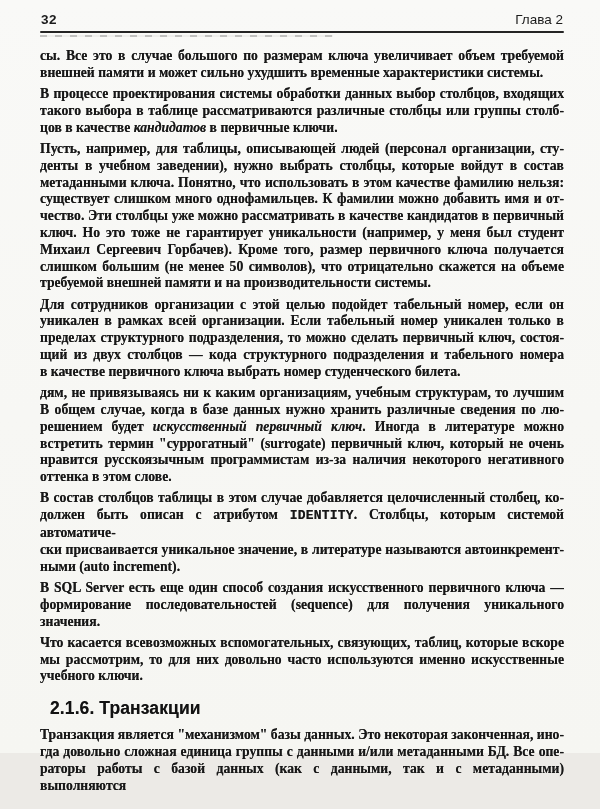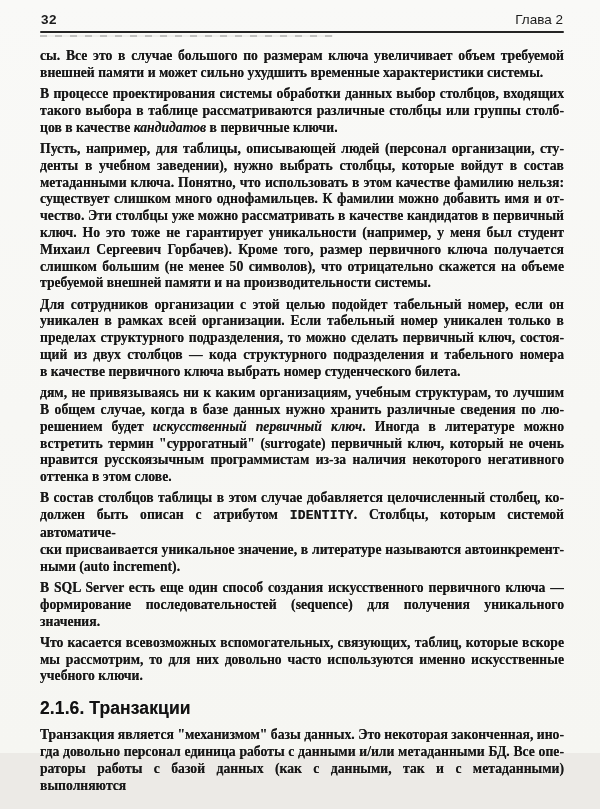--- a/index.html
+++ b/index.html
@@ -62,21 +62,21 @@
   .line code {
     font-family: "Liberation Mono", monospace;
     font-size: 13px;
     letter-spacing: 0.2px;
   }
   .section {
     font-family: "Liberation Sans", sans-serif;
     font-weight: bold;
     font-size: 17.5px;
     color: #121212;
-    margin: 13px 0 8px 0;
+    margin: 13px 0 8px 10px;
     letter-spacing: 0.1px;
     text-shadow: 0 0 0.3px rgba(10,10,10,0.5);
   }
 </style>
 </head>
 <body>
 
 <div class="scan">
   <div class="inner">
 
@@ -135,19 +135,19 @@
           <div class="line last">формирование последовательностей (sequence) для получения уникального значения.</div>
         </div>
         <div class="para">
           <div class="line">Что касается всевозможных вспомогательных, связующих, таблиц, которые вскоре</div>
           <div class="line">мы рассмотрим, то для них довольно часто используются именно искусственные</div>
           <div class="line last">учебного ключи.</div>
         </div>
         <h2 class="section">2.1.6. Транзакции</h2>
         <div class="para">
           <div class="line">Транзакция является "механизмом" базы данных. Это некоторая законченная, ино-</div>
-          <div class="line">гда довольно персонал единица работы с данными и/или метаданными БД. Все опе-</div>
+          <div class="line">гда довольно сложная единица группы с данными и/или метаданными БД. Все опе-</div>
           <div class="line last">раторы работы с базой данных (как с данными, так и с метаданными) выполняются</div>
         </div>
       </div>
 
   </div>
 </div>
 
 </body></html>

